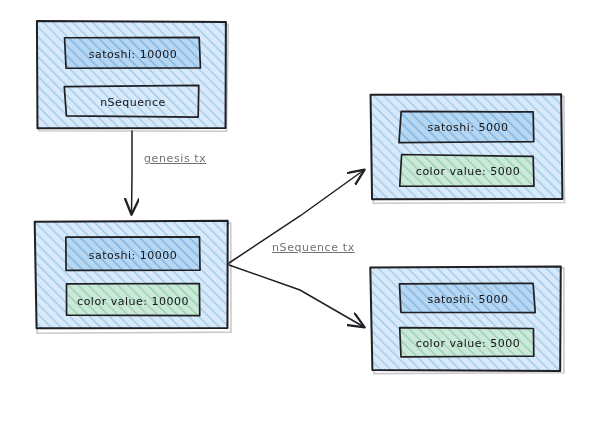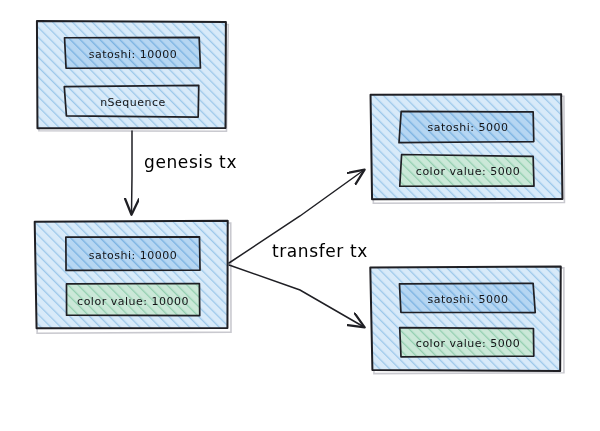--- a/index.html
+++ b/index.html
@@ -23,24 +23,25 @@
   svg.layer {
     position: absolute;
     left: 0;
     top: 0;
     width: 600px;
     height: 431px;
   }
   .edge-label {
     position: absolute;
     font-family: "DejaVu Sans", sans-serif;
-    font-size: 17px;
-    color: #000000;
+    font-size: 11px;
+    color: #737373;
     letter-spacing: 0.6px;
     white-space: nowrap;
+    text-decoration: underline;
   }
 </style>
 </head>
 <body>
 
 <div id="canvas">
   <svg class="layer" viewBox="0 0 600 431">
     <defs>
       <pattern id="hatch-blue" width="7" height="7" patternUnits="userSpaceOnUse" patternTransform="rotate(-45)">
         <rect width="7" height="7" fill="#d8eaf9"></rect>
@@ -111,15 +112,15 @@
       </g>
     <g id="edges-layer">
         <path d="M 132 131 L 132 176 L 131.5 214" fill="none" stroke="#1f1f24" stroke-width="1.5" stroke-linecap="round" marker-end="url(#arrowhand)"></path>
         <path d="M 229 263 L 300 216 L 364 170" fill="none" stroke="#1f1f24" stroke-width="1.5" stroke-linecap="round" marker-end="url(#arrowhand)"></path>
         <path d="M 229 265 L 300 290 L 364 327" fill="none" stroke="#1f1f24" stroke-width="1.5" stroke-linecap="round" marker-end="url(#arrowhand)"></path>
       </g>
   </svg>
 
   <div id="labels-layer">
       <div class="edge-label" style="left: 144px; top: 152px;">genesis tx</div>
-      <div class="edge-label" style="left: 272px; top: 241px;">transfer tx</div>
+      <div class="edge-label" style="left: 272px; top: 241px;">nSequence tx</div>
     </div>
 </div>
 
 </body></html>

